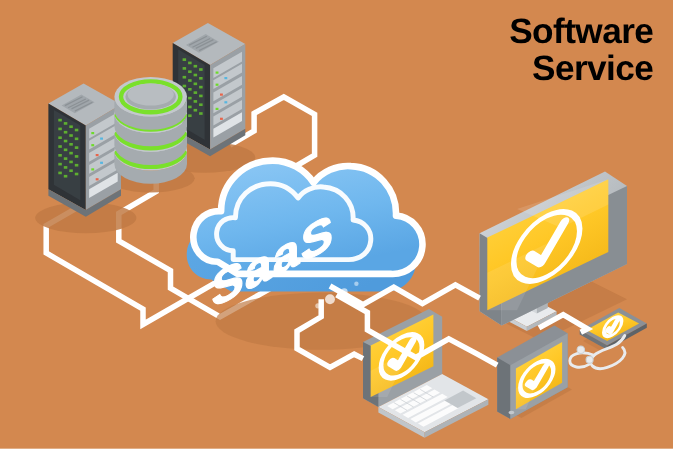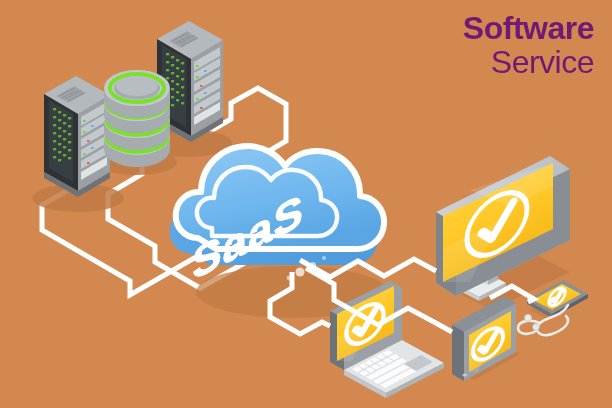--- a/index.html
+++ b/index.html
@@ -27,21 +27,21 @@
   }
   #title-line1 {
     font-size:32px; font-weight:bold; letter-spacing:-0.5px;
     display:block;
   }
   #title-line2 {
     font-size:21px; font-weight:normal; display:block;
     margin-top:3px; margin-right:3px;
   }
   #title-line3 {
-    font-size:32px; font-weight:normal; letter-spacing:-0.5px;
+    font-size:32px; font-weight:bold; letter-spacing:-0.5px;
     display:block; margin-top:2px;
   }
   
   .layer { position:absolute; left:0; top:0; width:612px; height:408px; }
   #lines-layer  { z-index:10; }
   #servers-layer{ z-index:14; }
   #cloud-layer  { z-index:20; }
   #devices-layer{ z-index:24; }
   #lines-top    { z-index:26; }
   
@@ -417,18 +417,18 @@
       <path d="M300 260 L330 277 L358 261 L384 276 L414 259 L436 271"></path>
 
       <path d="M292 272 L292 288 L270 301 L270 317 L300 334 L322 322 L330 326"></path>
 
       <path d="M306 268 L334 284 L334 300 L378 325 L408 308 L434 322 L452 332"></path>
 
       <path d="M490 298 L512 286 L534 299 L528 302"></path>
     </g>
   </svg>
 
-  <div id="title-block" style="color: #701a75;">
+  <div id="title-block" style="color: #000000;">
     <span id="title-line1">Software</span>
     <span id="title-line3">Service</span>
   </div>
 
 </div>
 
 </body></html>

